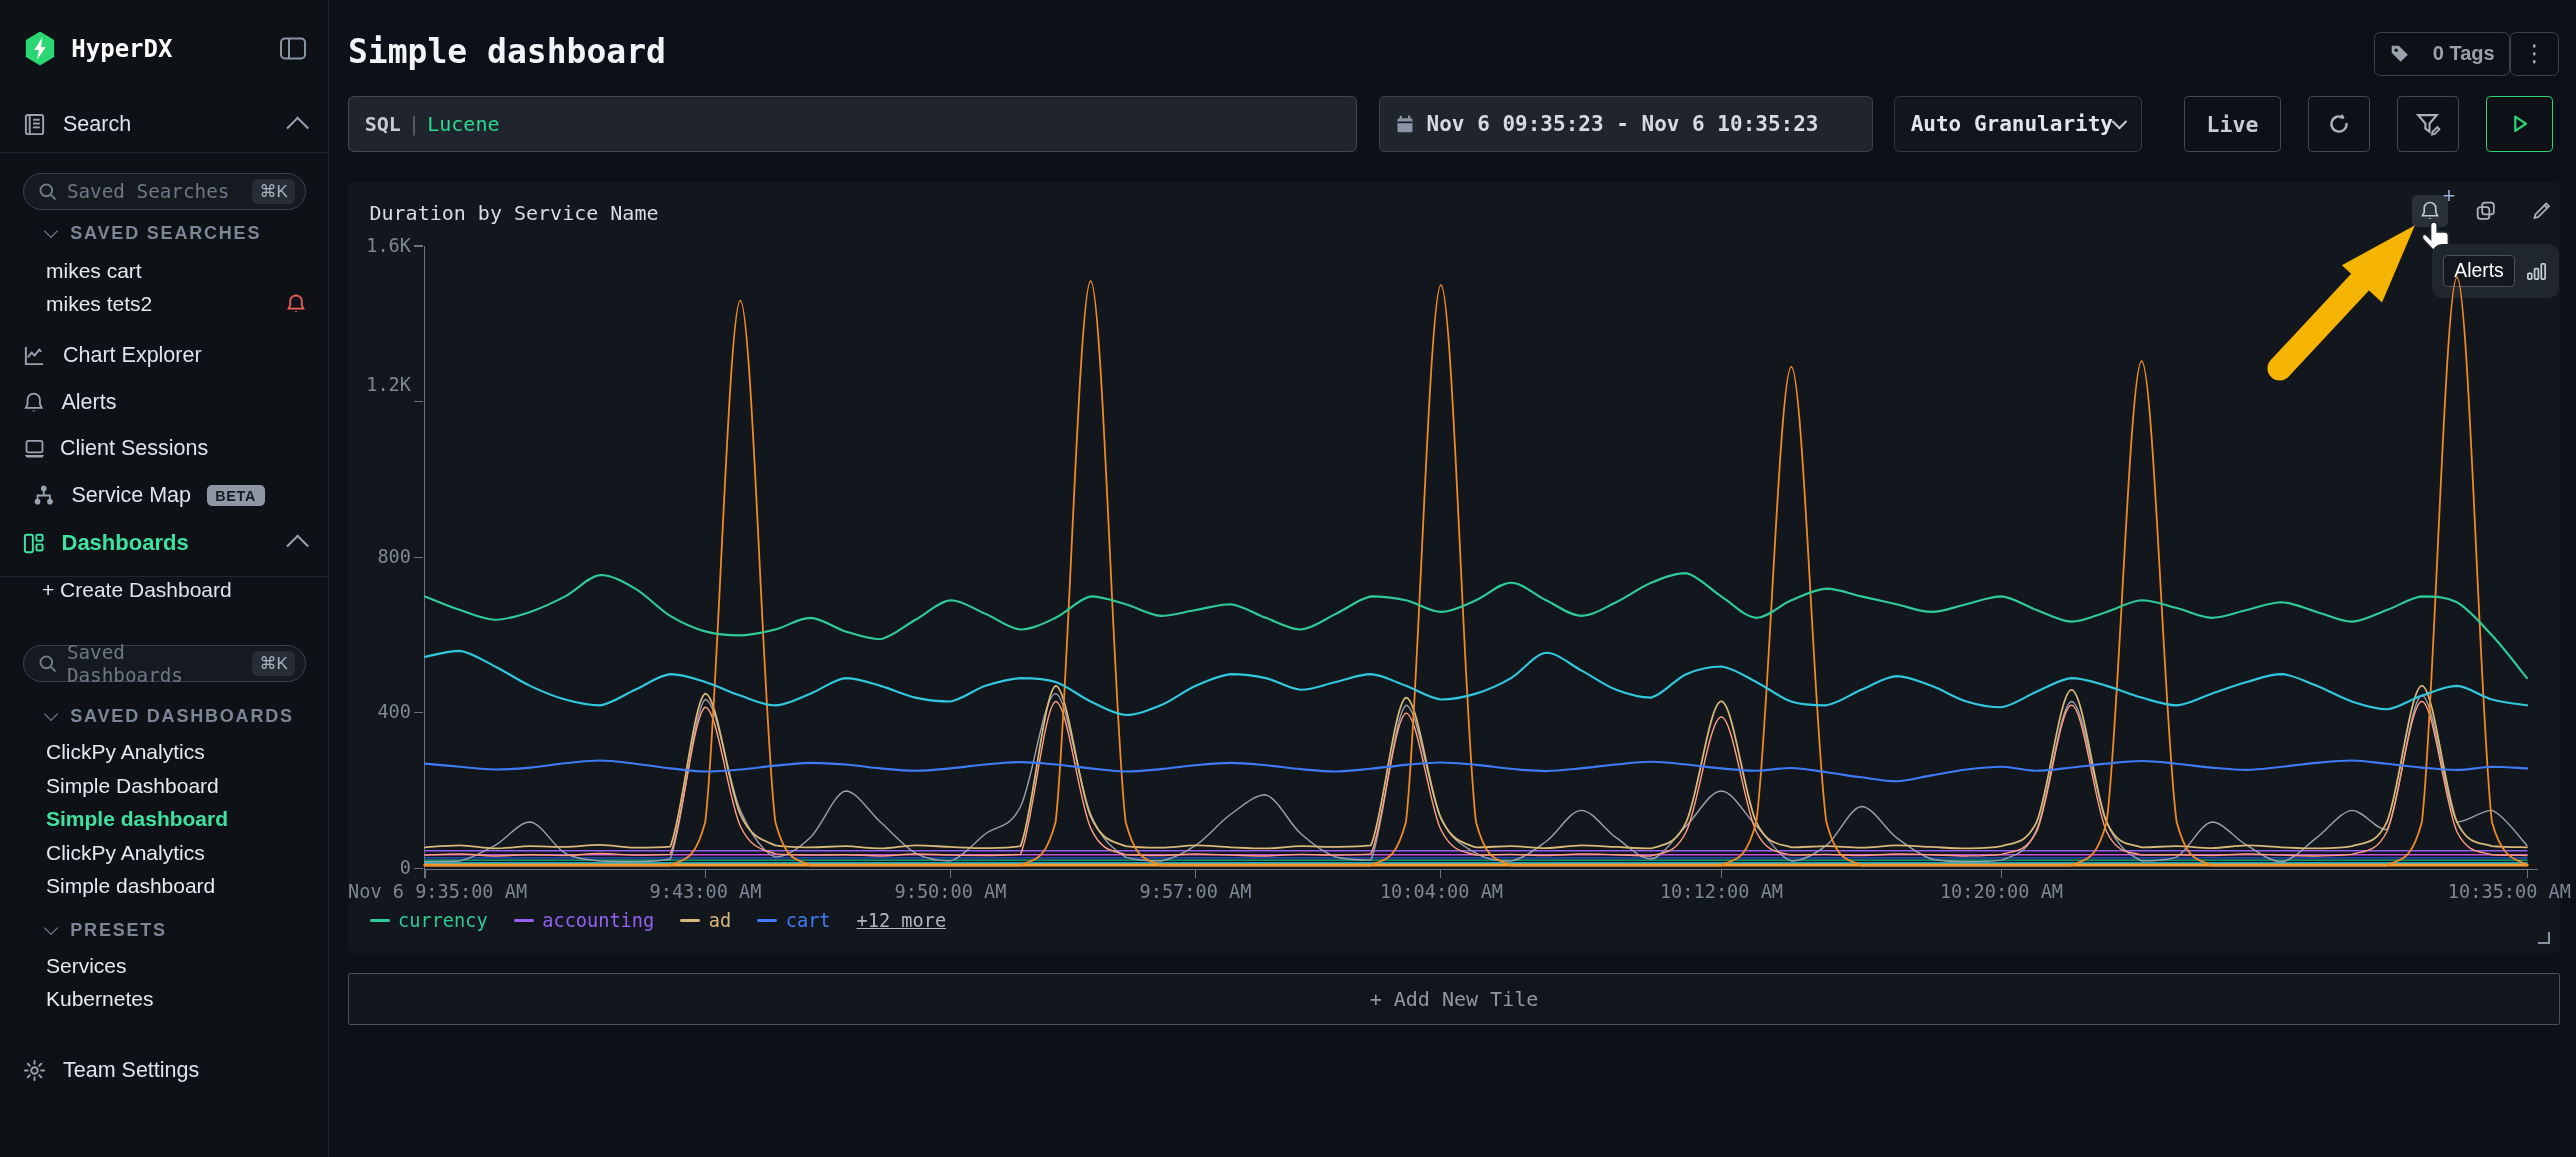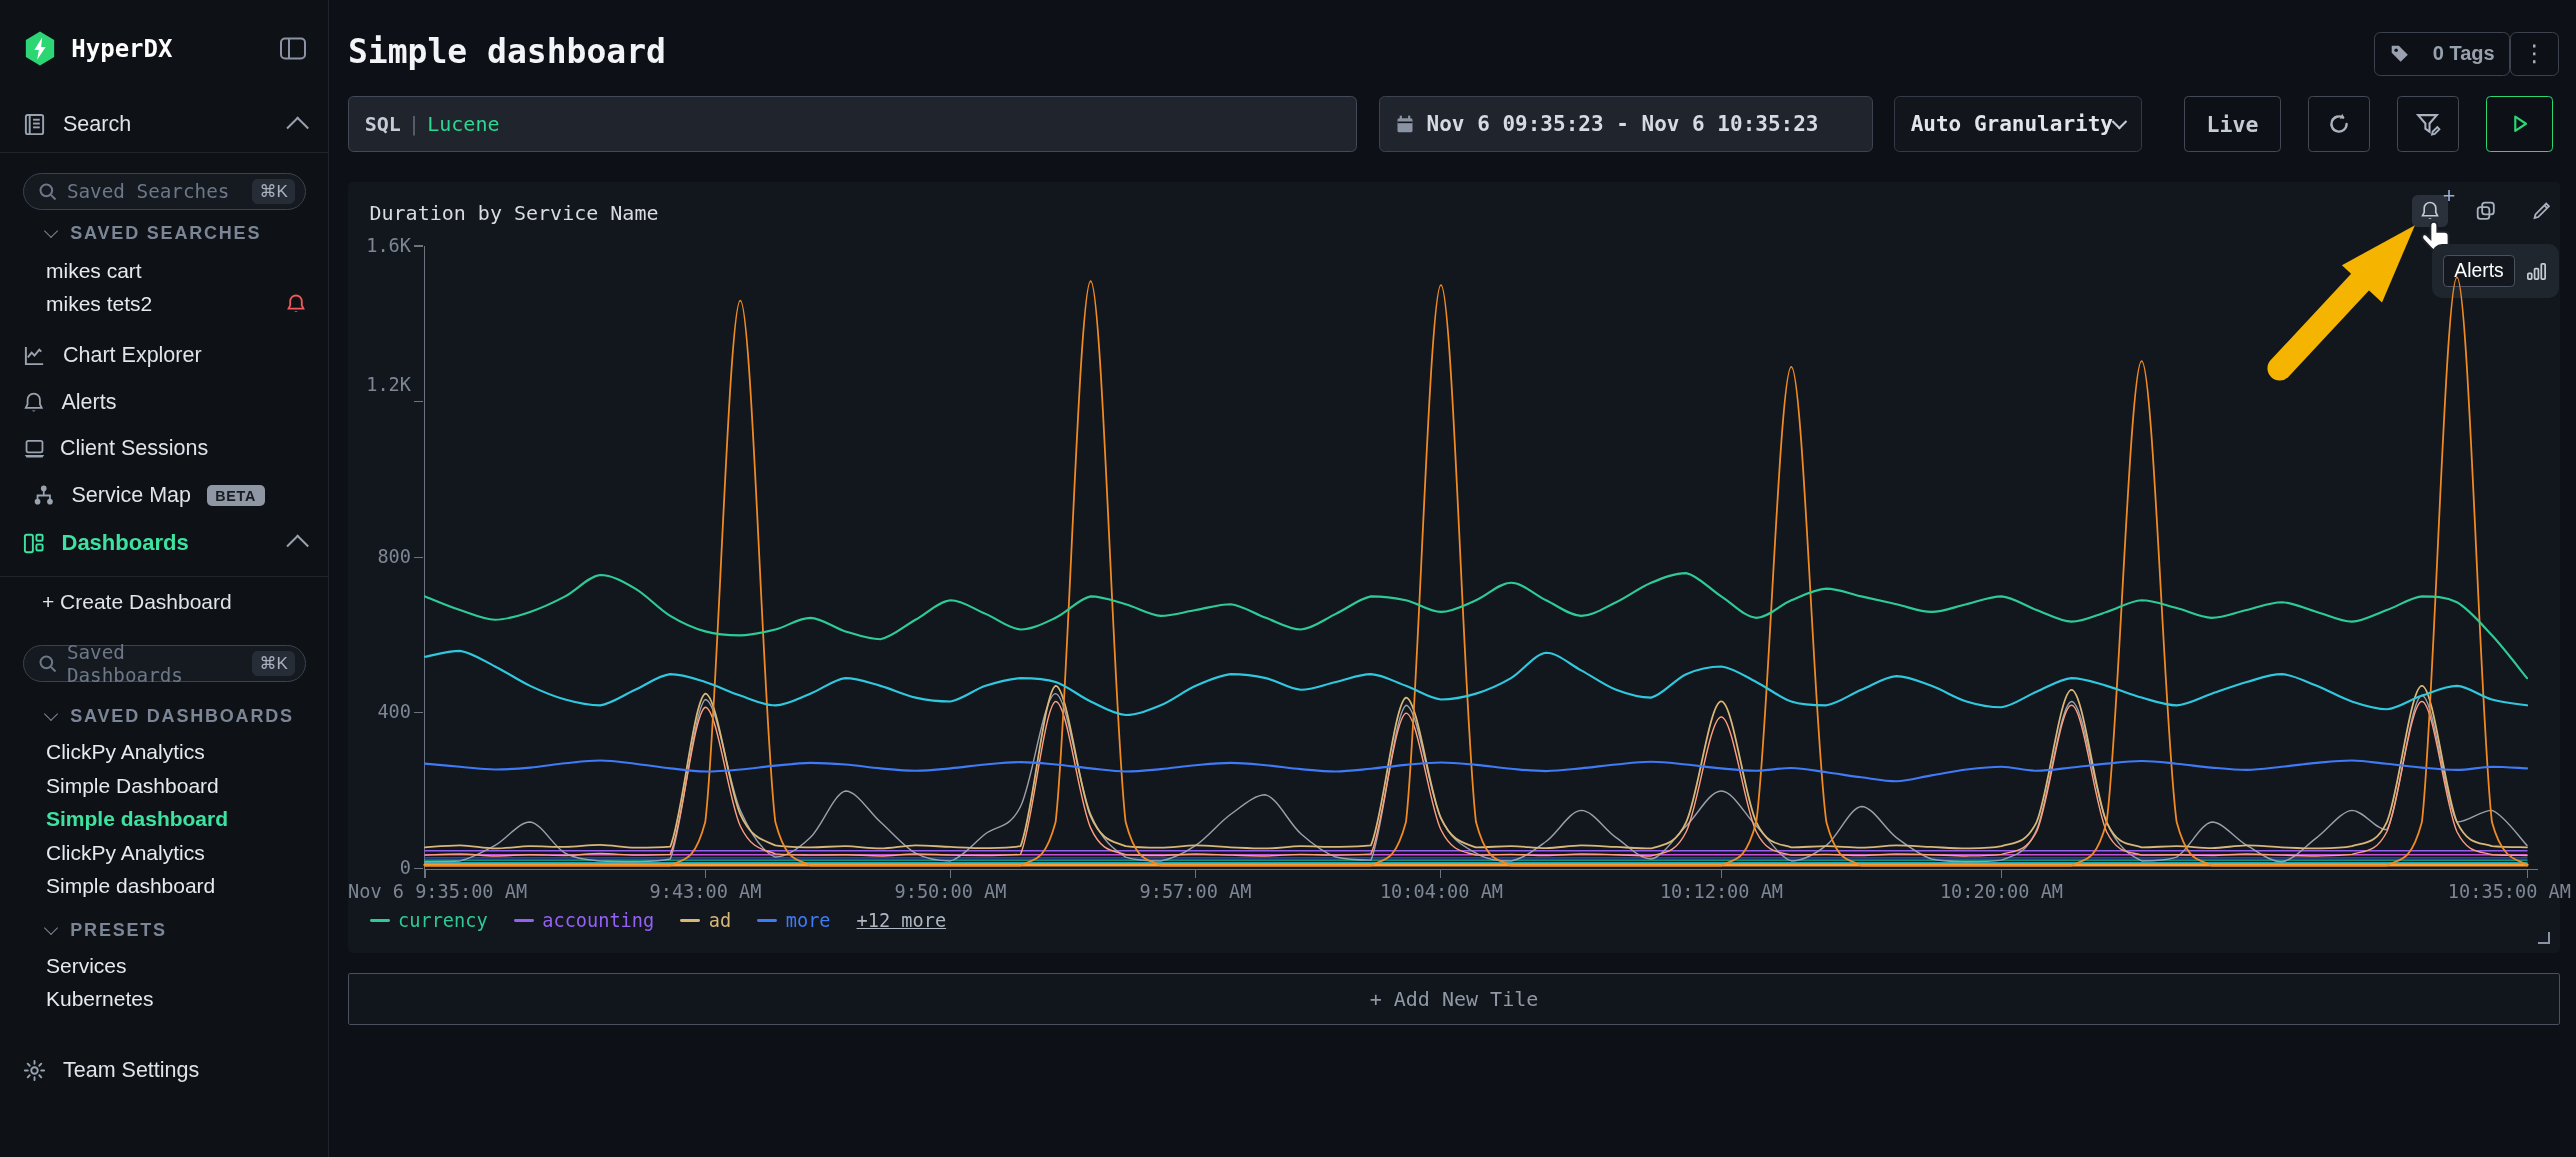--- a/index.html
+++ b/index.html
@@ -182,21 +182,21 @@
       <rect x="2" y="3" width="9" height="20" rx="2" fill="none" stroke="#3ee2a0" stroke-width="2.2"></rect>
       <rect x="15" y="3" width="7" height="7" rx="1.5" fill="none" stroke="#3ee2a0" stroke-width="2.2"></rect>
       <rect x="15" y="14" width="7" height="7" rx="1.5" fill="none" stroke="#3ee2a0" stroke-width="2.2"></rect>
     </svg>
     <span class="nav-label green" style="margin-left:17px; font-size:22px;">Dashboards</span>
     <span style="flex:1"></span>
     <span class="chev up"></span>
   </div>
   <div class="divider" style="top:576px;"></div>
 
-  <div class="srow" style="top:590px; padding:0 23px 0 42px;">
+  <div class="srow" style="top:578px; padding:0 23px 0 42px;">
     <span class="list-item" style="color:#dfe3ea;">+ Create Dashboard</span>
   </div>
 
   <div class="pill-input" style="top:645px;">
     <svg width="20" height="20" viewBox="0 0 24 24">
       <circle cx="10" cy="10" r="7" fill="none" stroke="#6d7787" stroke-width="2.4"></circle>
       <line x1="15.5" y1="15.5" x2="21" y2="21" stroke="#6d7787" stroke-width="2.4"></line>
     </svg>
     <span class="pill-ph mono">Saved Dashboards</span>
     <span class="kbd">⌘K</span>
@@ -393,21 +393,21 @@
     <div class="leg-item">
       <span class="leg-dash" style="background: rgb(149, 97, 245);"></span>
       <span class="leg-lab mono" style="color: rgb(149, 97, 245);">accounting</span>
     </div>
     <div class="leg-item">
       <span class="leg-dash" style="background: rgb(216, 184, 120);"></span>
       <span class="leg-lab mono" style="color: rgb(216, 184, 120);">ad</span>
     </div>
     <div class="leg-item">
       <span class="leg-dash" style="background: rgb(63, 123, 247);"></span>
-      <span class="leg-lab mono" style="color: rgb(63, 123, 247);">more</span>
+      <span class="leg-lab mono" style="color: rgb(63, 123, 247);">cart</span>
     </div>
     <span id="leg-more" class="mono">+12 more</span>
   </div>
 
   <div id="resize-corner"></div>
 </div>
 
 <div id="add-tile" class="mono">
   <span>+ Add New Tile</span>
 </div>

